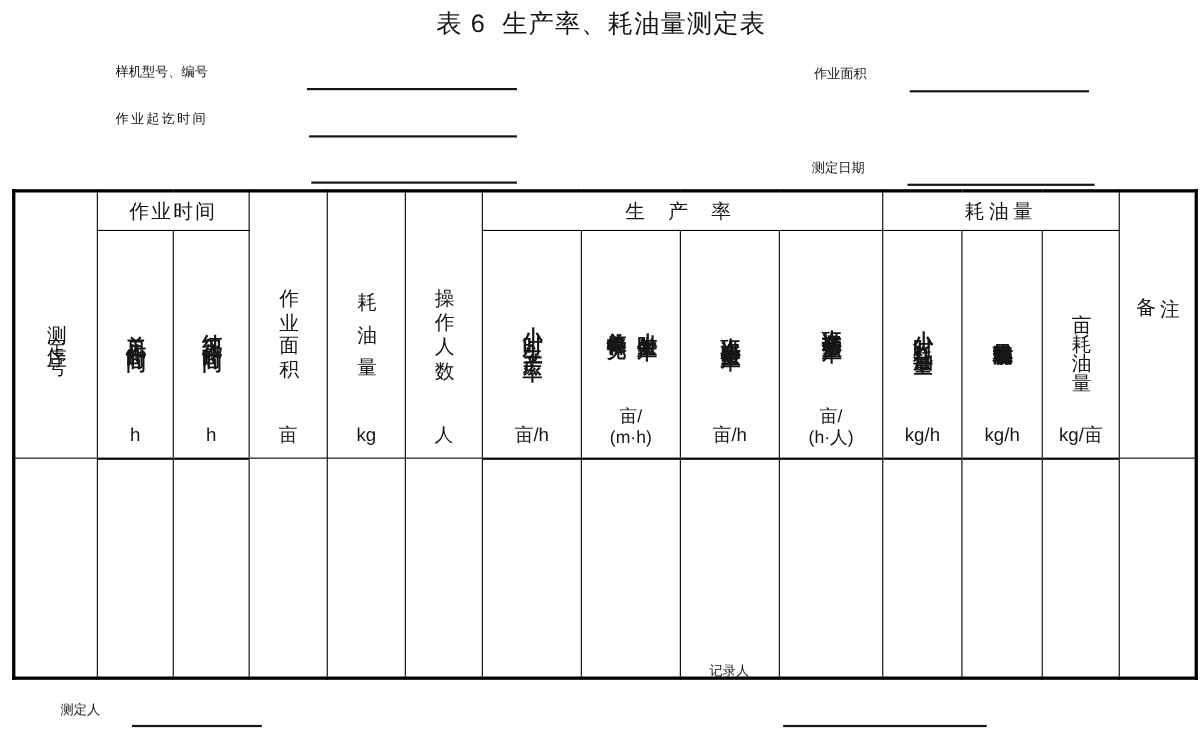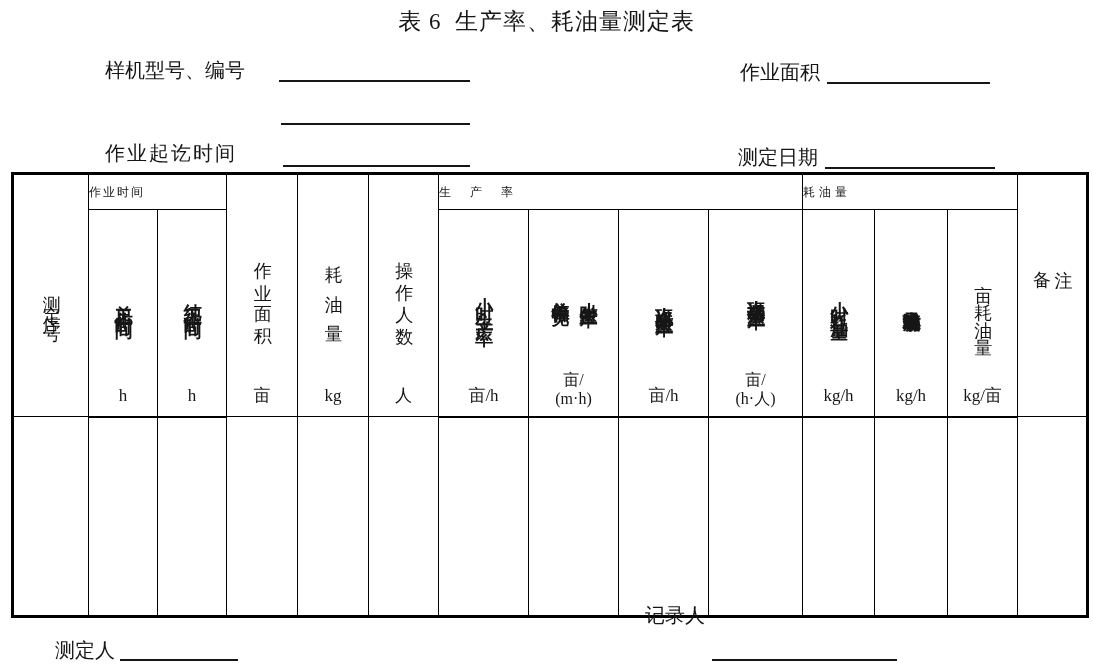--- a/index.html
+++ b/index.html
@@ -3,59 +3,59 @@
 <meta charset="utf-8">
 <style>
   * { margin: 0; padding: 0; box-sizing: border-box; }
   html, body { background: #fff; }
   .page {
     position: relative;
     width: 1093px;
     height: 666px;
     background: #ffffff;
     color: #161616;
-    font-family: Liberation Serif, serif;
+    font-family: Liberation Sans, sans-serif;
     overflow: hidden;
     padding-left: 30px;
   }
 
   
   .doc-title {
     position: absolute;
     top: 6px; left: 0;
     width: 100%;
     text-align: center;
     font-size: 23px;
     letter-spacing: 1px;
     white-space: pre;
   }
 
   
-  .flabel { position: absolute; font-size: 20px; white-space: nowrap; }
+  .flabel { position: absolute; font-size: 12px; white-space: nowrap; }
   .ls2  { letter-spacing: 2px; }
   .ls15 { letter-spacing: 15px; }
   .blank { position: absolute; border-bottom: 2px solid #161616; }
 
   
   table.meas {
     position: absolute;
     left: 11px; top: 172px;
     width: 1075px;
     border-collapse: collapse;
     table-layout: fixed;
     border: 3px solid #000;
   }
   table.meas td {
     border: 1px solid #000;
     padding: 0;
     vertical-align: middle;
     overflow: hidden;
   }
   tr.group-row { height: 36px; }
-  tr.group-row td.gcell { font-size: 12px; text-align: left; white-space: pre; }
+  tr.group-row td.gcell { font-size: 18px; text-align: center; white-space: pre; }
   .gls2 { letter-spacing: 2px; }
   .gls8 { letter-spacing: 8px; }
   .gls4 { letter-spacing: 4px; }
   tr.leaf-row { height: 207px; }
   tr.leaf-row td { border-bottom: 2px solid #000; }
   td.span2 { border-bottom: 2px solid #000; }
   tr.body-row { height: 200px; }
 
   .cw { display: flex; flex-direction: column; align-items: center; }
   .cw-leaf { height: 203px; }
@@ -95,21 +95,21 @@
 <div class="page">
 
   <div class="doc-title">表 6  生产率、耗油量测定表</div>
 
   <span class="flabel" style="left:105px; top:57px;">样机型号、编号</span>
   <div class="blank" style="left:279px; top:57px; width:191px; height:25px;"></div>
 
   <span class="flabel" style="left:740px; top:59px;">作业面积</span>
   <div class="blank" style="left:827px; top:59px; width:163px; height:25px;"></div>
 
-  <span class="flabel ls2" style="left:105px; top:100px;margin-top:40px;">作业起讫时间</span>
+  <span class="flabel ls2" style="left:105px; top:100px;">作业起讫时间</span>
   <div class="blank" style="left:281px; top:100px; width:189px; height:25px;"></div>
 
   <div class="blank" style="left:283px; top:142px; width:187px; height:25px;"></div>
 
   <span class="flabel" style="left:738px; top:144px;">测定日期</span>
   <div class="blank" style="left:825px; top:144px; width:170px; height:25px;"></div>
 
   <table class="meas">
     <colgroup>
       <col style="width:76px">

